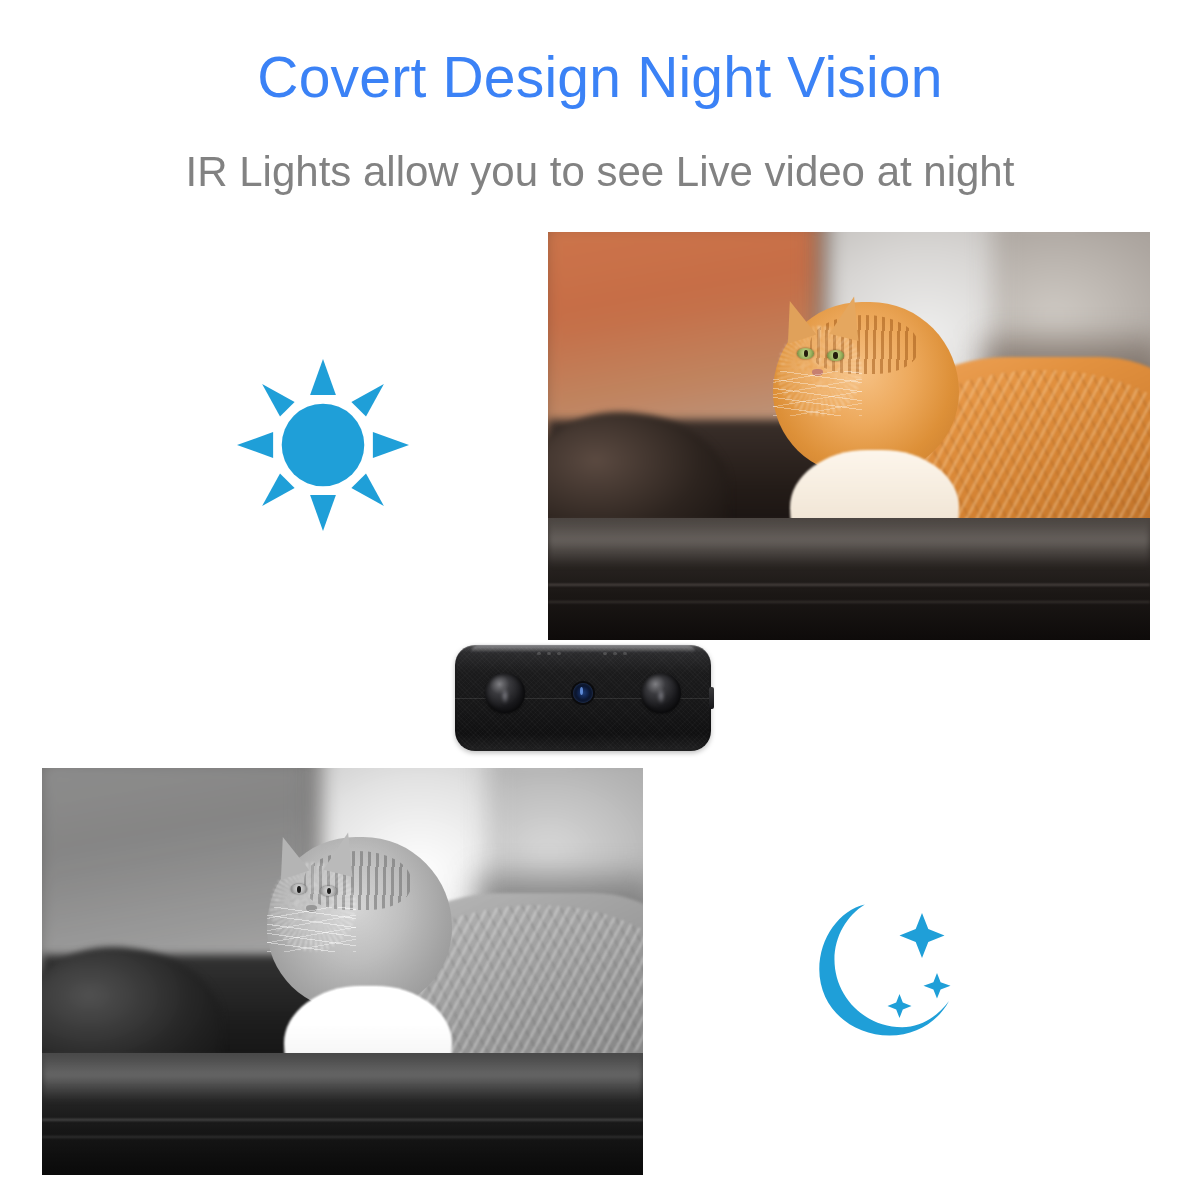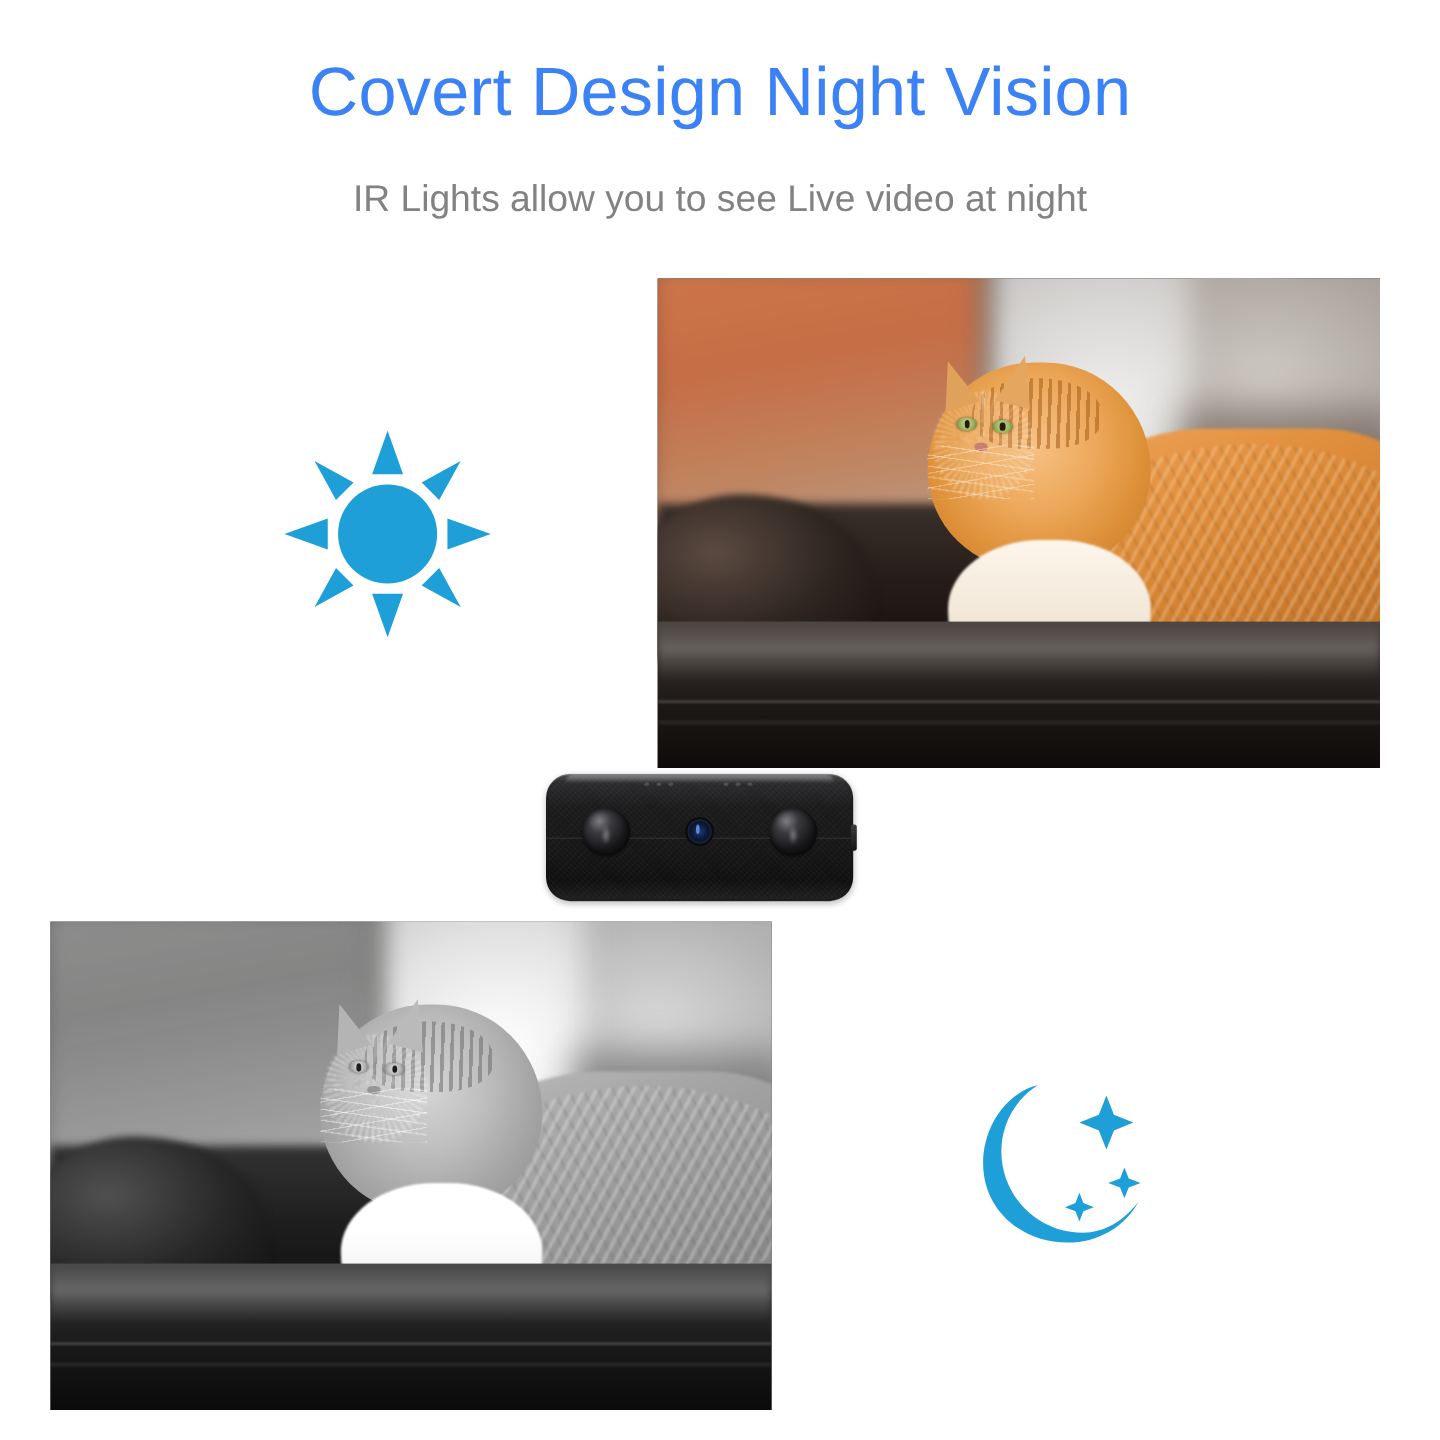--- a/index.html
+++ b/index.html
@@ -32,21 +32,21 @@
     color: #3b82f6;
     line-height: 1.12;
     white-space: nowrap;
   }
   .subhead {
     position: absolute;
     left: 0;
     top: 147px;
     width: 1200px;
     text-align: center;
-    font-size: 31px;
+    font-size: 42px;
     font-weight: 400;
     color: #828282;
     line-height: 1.2;
     white-space: nowrap;
   }
 
   
   .icon-wrap { position: absolute; }
   #sun-icon  { left: 237px; top: 355px; width: 172px; height: 180px; }
   #moon-icon { left: 800px; top: 895px; width: 160px; height: 150px; }

